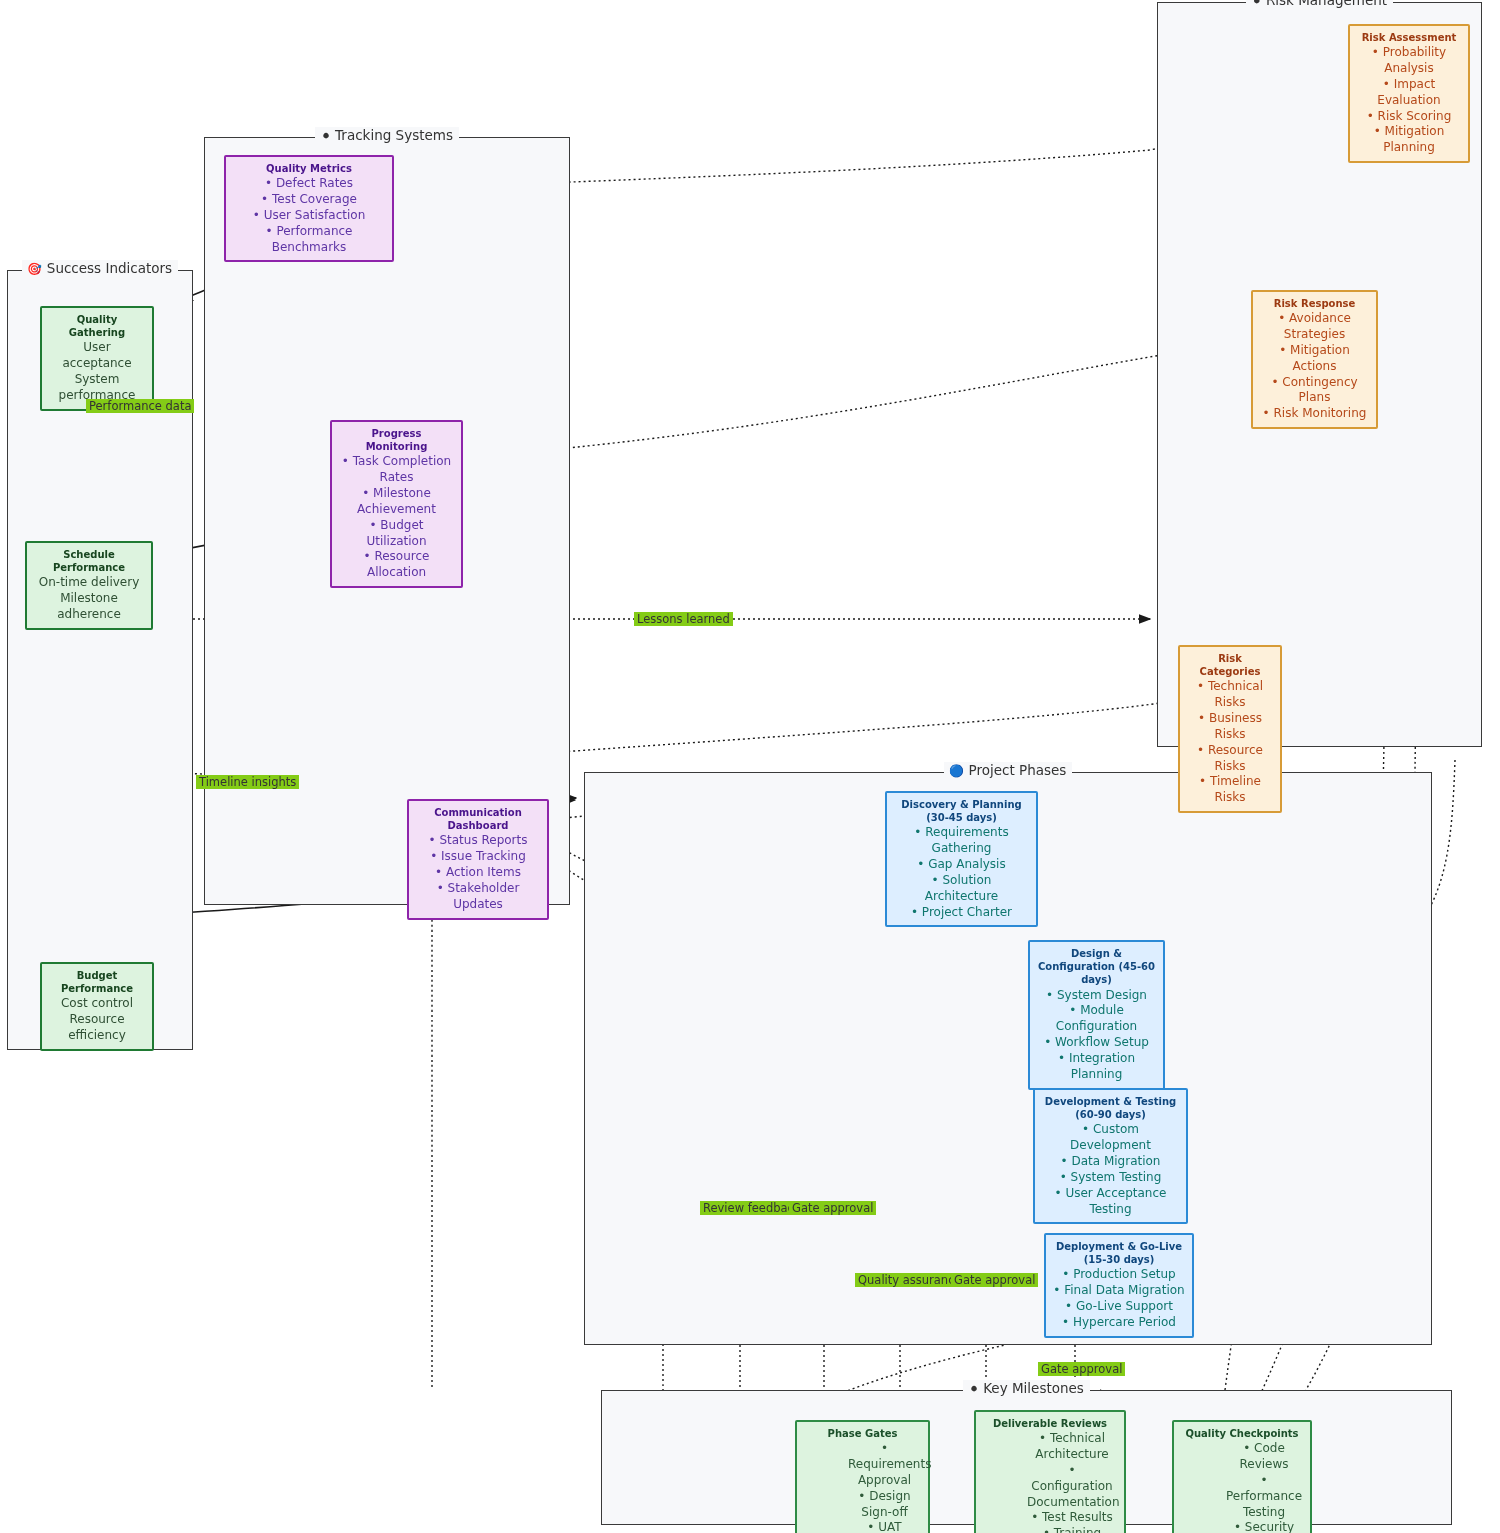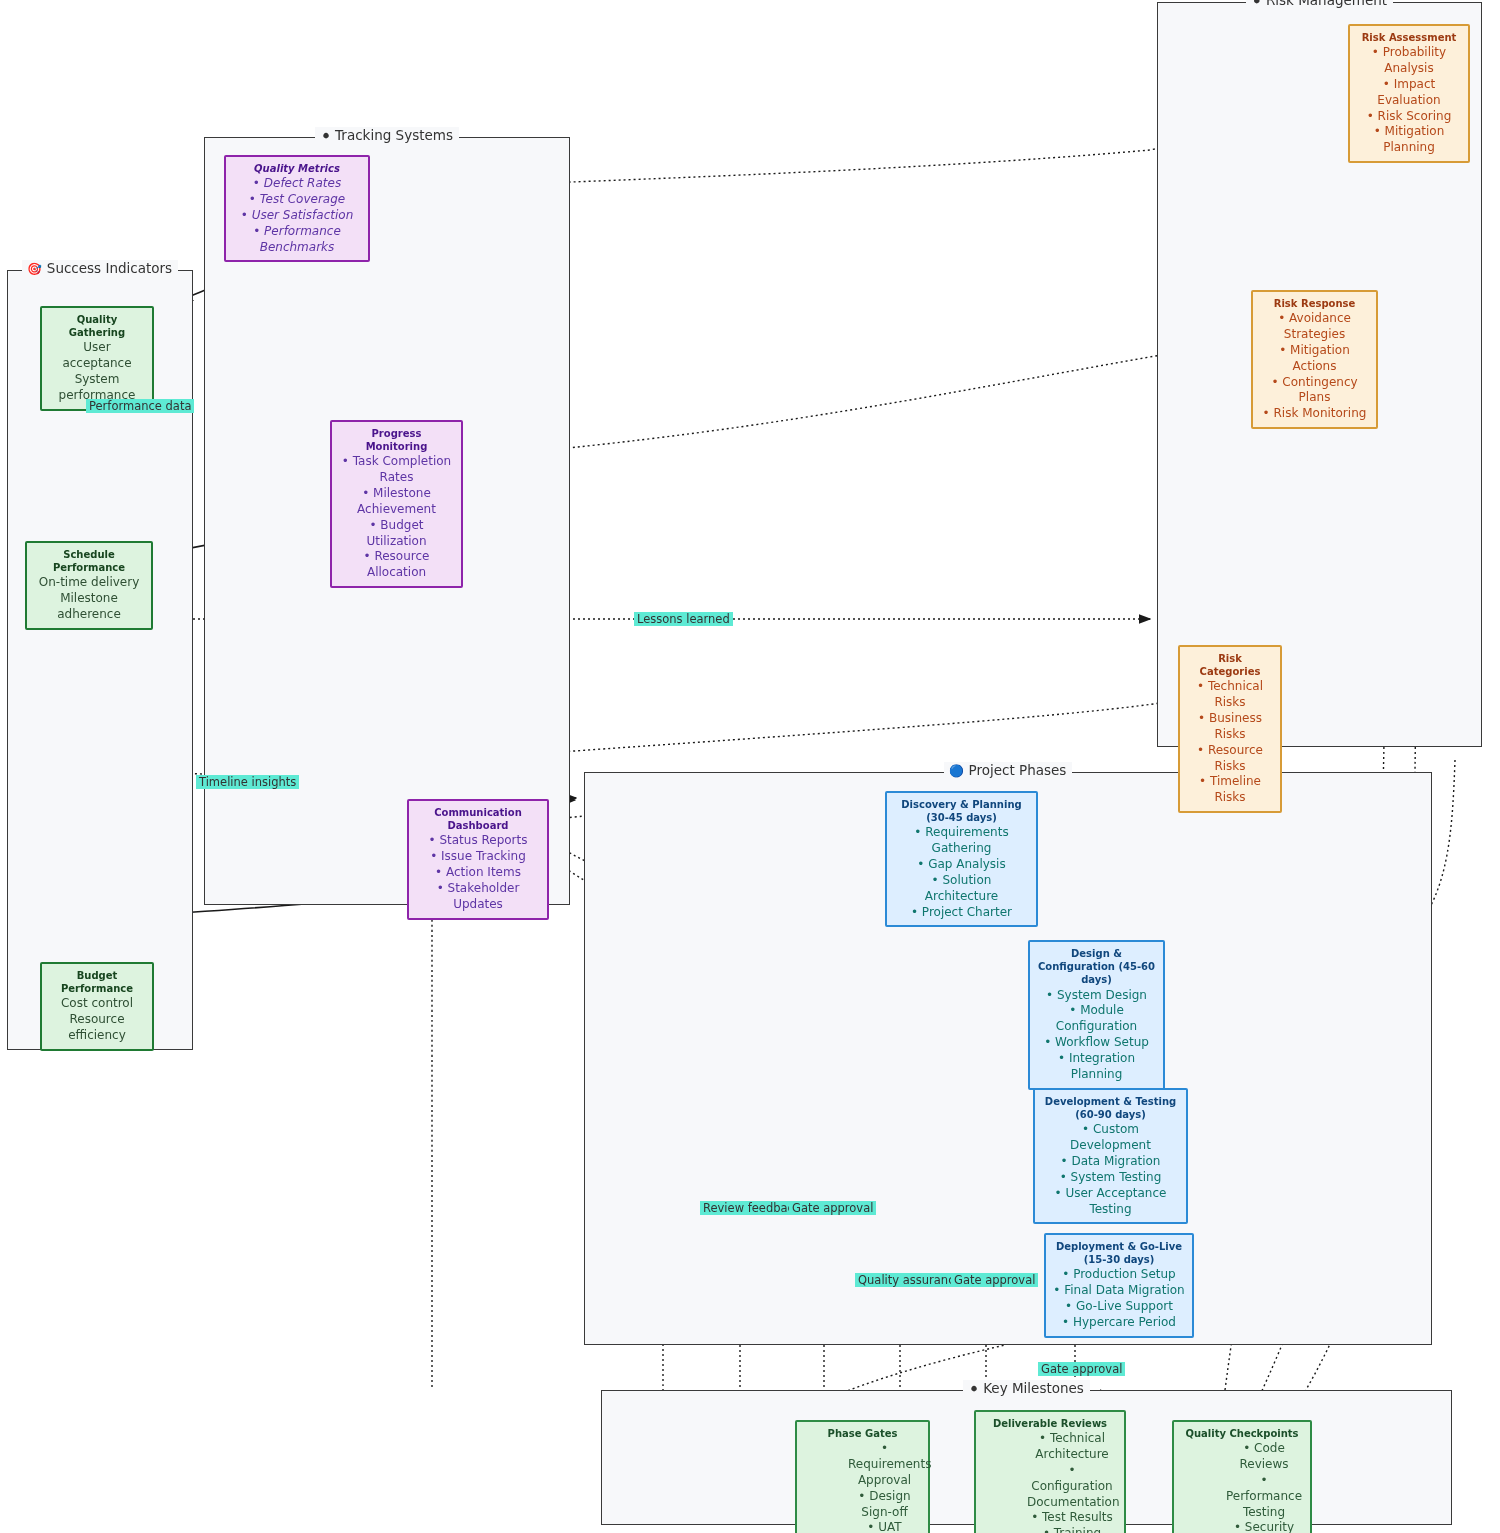--- a/index.html
+++ b/index.html
@@ -30,21 +30,21 @@
   .n-green2 .itm{color:#2f5b3a;margin-left:44px;}
 
   .n-blue{background:#ddeeff;border:2px solid #2b8ad6;}
   .n-blue .ttl{color:#10477d;}
   .n-blue .itm{color:#0f766e;}
 
   .n-orange{background:#fdf0da;border:2px solid #d79b36;}
   .n-orange .ttl{color:#9c3a12;}
   .n-orange .itm{color:#b5491a;}
 
-  .edgelabel{position:absolute;font-size:11.5px;color:#333;background:#5eead4;
+  .edgelabel{position:absolute;font-size:11.5px;color:#333;background:#84cc16;
              padding:0px 3px;white-space:nowrap;line-height:1.25;}
 
   svg.wires{position:absolute;left:0;top:0;width:1500px;height:1533px;pointer-events:none;}
 </style>
 </head>
 <body>
 
 <div id="canvas">
 
   <svg class="wires" xmlns="http://www.w3.org/2000/svg">
@@ -149,21 +149,21 @@
   </div>
 
   <div class="node n-orange" style="left:1178px;top:645px;width:104px;">
     <span class="ttl">Risk Categories</span>
     <span class="itm">• Technical Risks</span>
     <span class="itm">• Business Risks</span>
     <span class="itm">• Resource Risks</span>
     <span class="itm">• Timeline Risks</span>
   </div>
 
-  <div class="node n-purple" style="left:224px;top:155px;width:146px;font-style:italic;">
+  <div class="node n-purple" style="left:224px;top:155px;width:170px;">
     <span class="ttl">Quality Metrics</span>
     <span class="itm">• Defect Rates</span>
     <span class="itm">• Test Coverage</span>
     <span class="itm">• User Satisfaction</span>
     <span class="itm">• Performance Benchmarks</span>
   </div>
 
   <div class="node n-purple" style="left:330px;top:420px;width:133px;">
     <span class="ttl">Progress Monitoring</span>
     <span class="itm">• Task Completion Rates</span>

